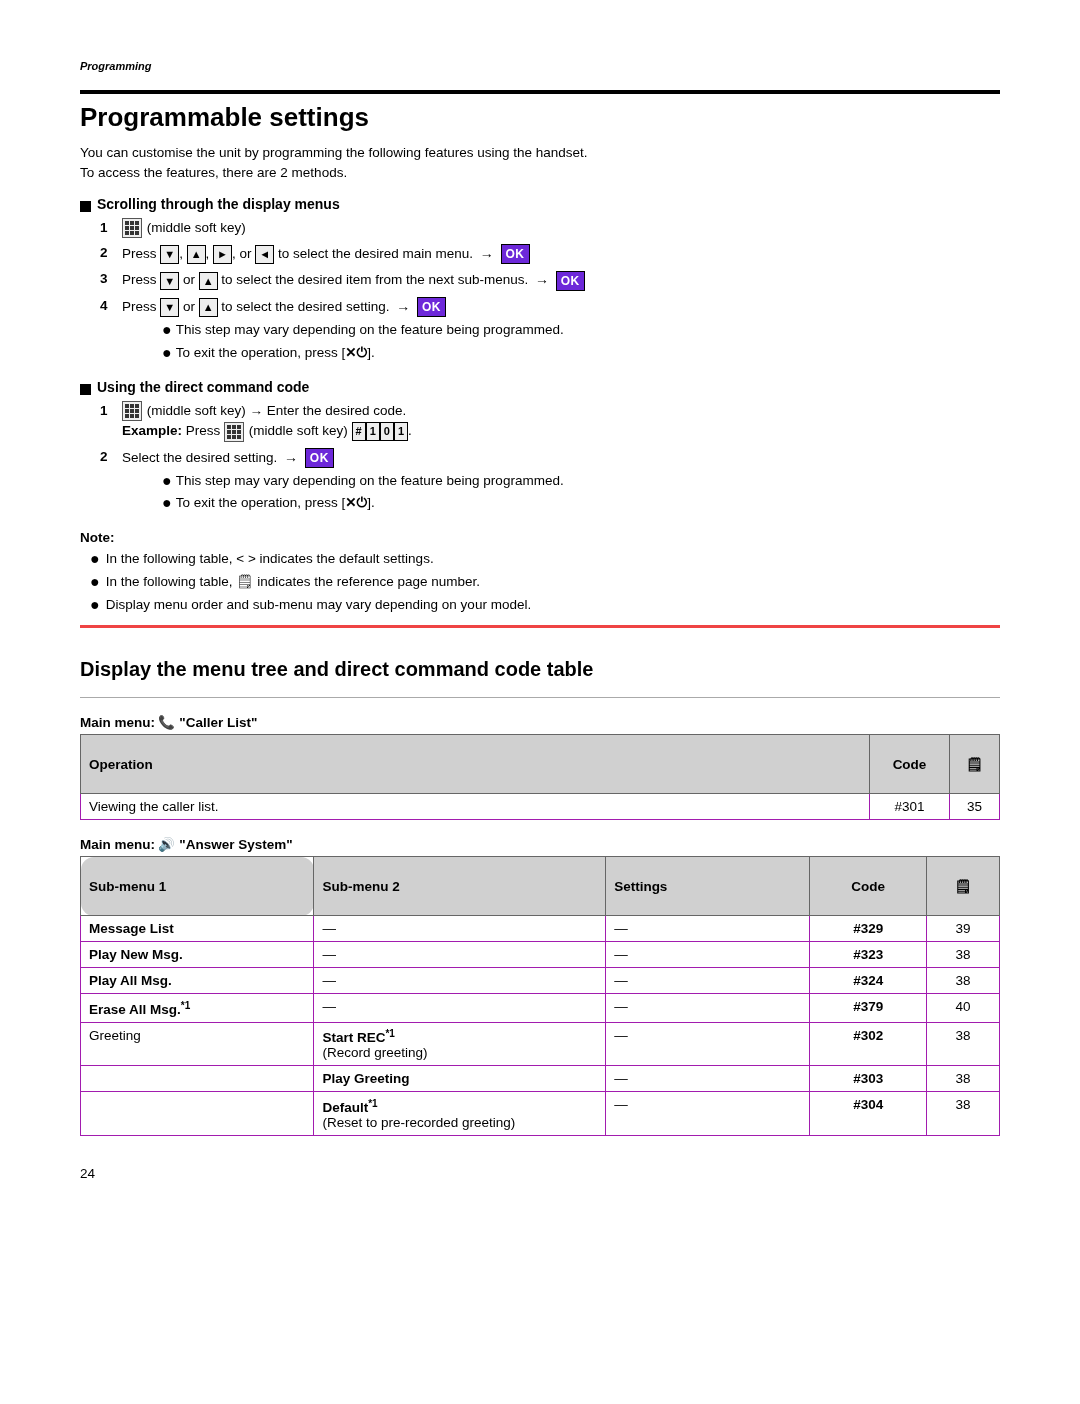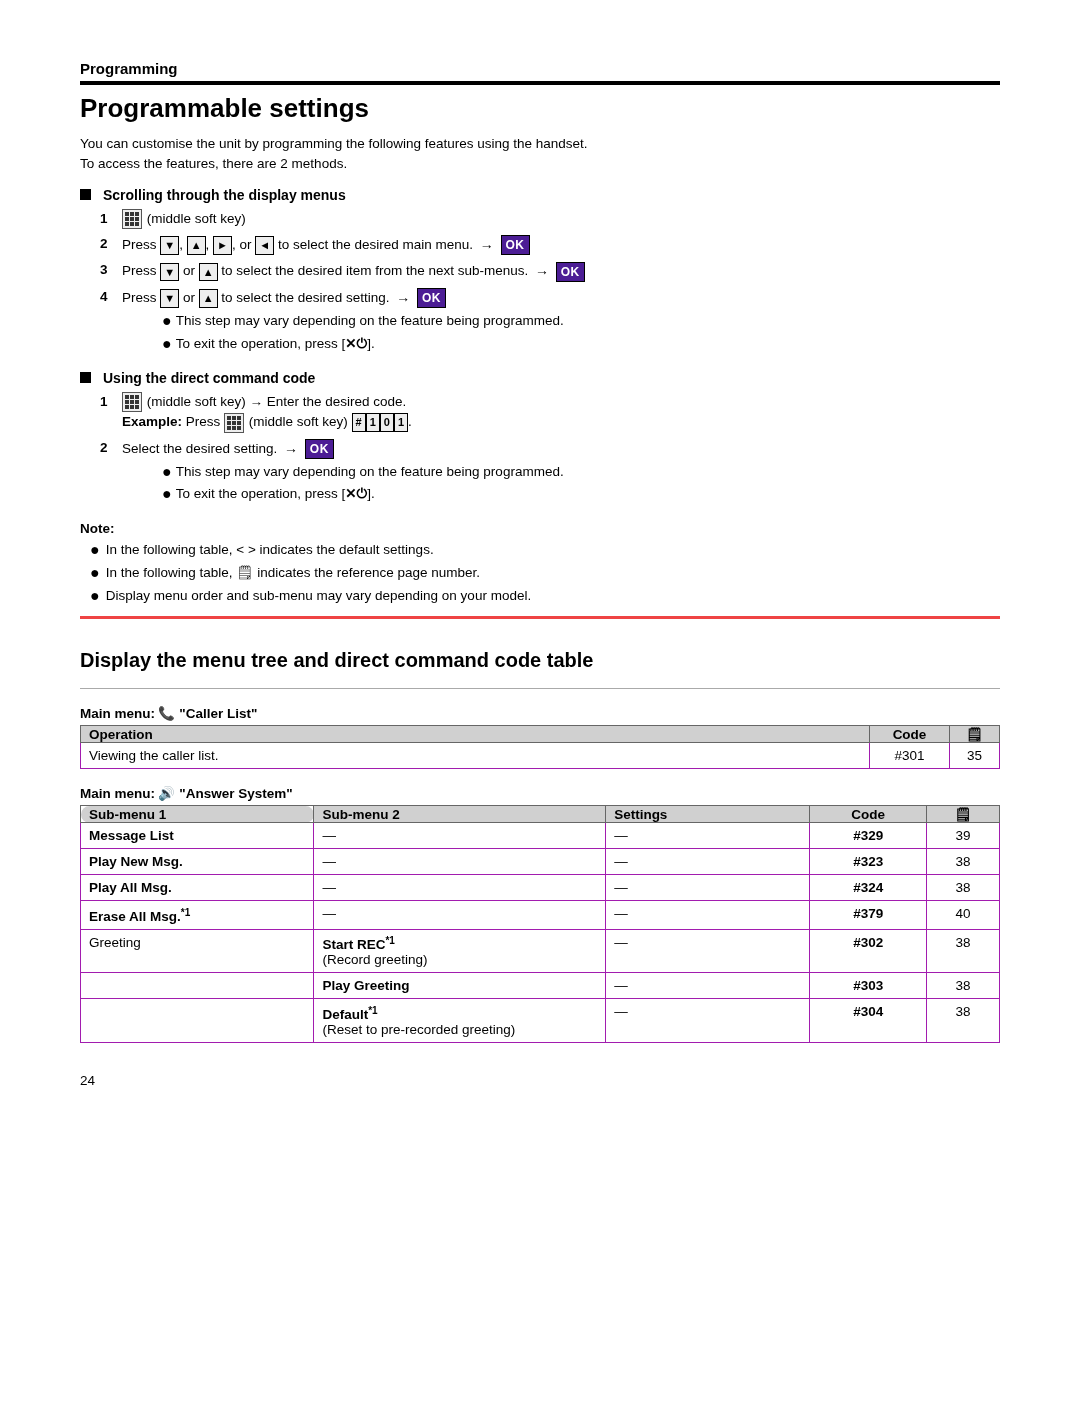--- a/index.html
+++ b/index.html
@@ -6,23 +6,24 @@
     body {
       font-family: Arial, Helvetica, sans-serif;
       font-size: 14px;
       background: #fff;
       color: #000;
       width: 1080px;
       min-height: 1404px;
       padding: 60px 80px 60px 80px;
     }
     .section-header {
-      font-weight: bold;
-      font-size: 15px;
-      margin-bottom: 4px;
+      font-style: italic;
+      font-weight: bold;
+      font-size: 11px;
+      margin-bottom: 18px;
     }
     .thick-border-top {
       border-top: 4px solid #000;
       margin-bottom: 8px;
     }
     h1 {
       font-size: 26px;
       font-weight: bold;
       margin-bottom: 10px;
     }
@@ -37,22 +38,22 @@
       margin-bottom: 12px;
       line-height: 1.5;
     }
     .section-block {
       margin-bottom: 14px;
     }
     .section-label {
       font-weight: bold;
       font-size: 14px;
       display: flex;
-      align-items: center;
-      gap: 12px;
+      align-items: flex-end;
+      gap: 6px;
       margin-bottom: 6px;
     }
     .square-icon {
       display: inline-block;
       width: 11px;
       height: 11px;
       background: #000;
       vertical-align: middle;
       flex-shrink: 0;
     }
@@ -93,21 +94,21 @@
       line-height: 1.2;
       flex-shrink: 0;
     }
     .ok-box {
       display: inline-block;
       border: 1.5px solid #000;
       font-weight: bold;
       font-size: 12px;
       padding: 0 4px;
       vertical-align: middle;
-      background: #4c1d95;
+      background: #6d28d9;
       color: #fff;
       letter-spacing: 0.5px;
     }
     .key-box {
       display: inline-block;
       border: 1.5px solid #000;
       font-size: 11px;
       padding: 0 3px;
       vertical-align: middle;
       background: #eee;
@@ -150,21 +151,21 @@
       margin-bottom: 4px;
     }
     table {
       width: 100%;
       border-collapse: collapse;
       font-size: 13.5px;
     }
     table th {
       background: #d0d0d0;
       font-weight: bold;
-      padding: 0 8px;
+      padding: 21px 8px;
       border: 1px solid #666;
       text-align: left;
     }
     table td {
       padding: 5px 8px;
       border: 1px solid #a21caf;
       vertical-align: top;
     }
     .col-code { width: 80px; text-align: center; }
     .col-ref { width: 50px; text-align: center; }

